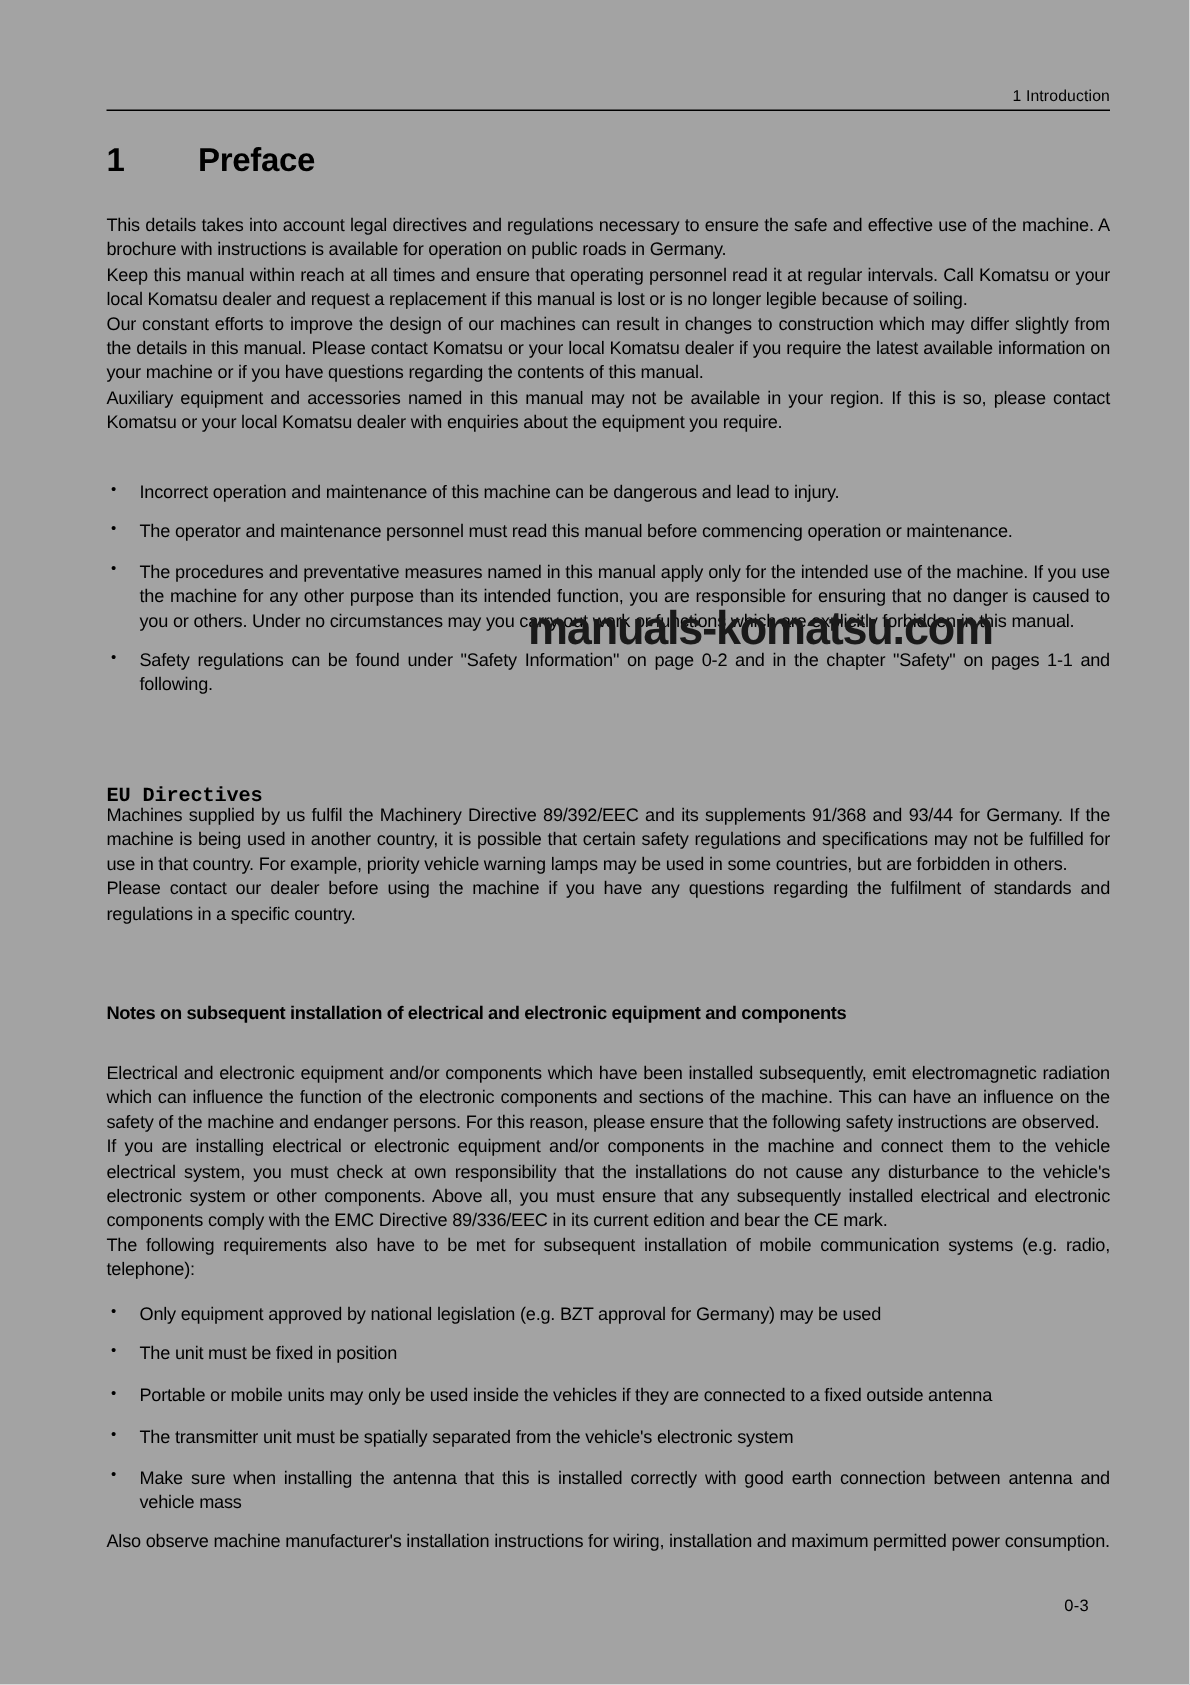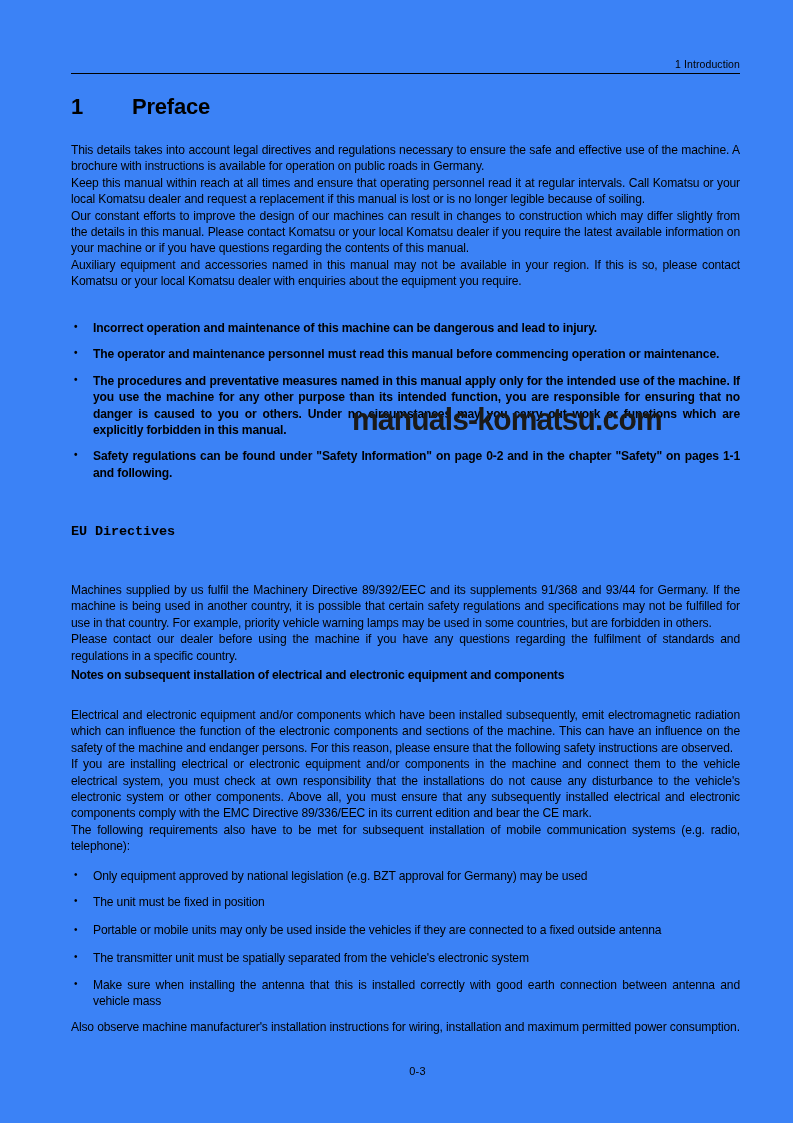--- a/index.html
+++ b/index.html
@@ -8,21 +8,21 @@
     background: #ffffff;
   }
   body {
     font-family: "Liberation Sans", sans-serif;
     color: #000000;
   }
   .page {
     position: relative;
     width: 793px;
     height: 1123px;
-    background: #3b82f6;
+    background: #a3a3a3;
     overflow: hidden;
     box-sizing: border-box;
   }
 
   
   .header {
     position: absolute;
     left: 71px;
     top: 58px;
     width: 669px;
@@ -83,21 +83,21 @@
     text-align: justify;
   }
   ul.bullets > li:last-child { margin-bottom: 0; }
   ul.bullets > li::before {
     content: "\2022";
     position: absolute;
     left: 3px;
     top: -1px;
     font-size: 10px;
   }
-  ul.bullets.bold > li { font-weight: bold; }
+  ul.bullets.bold > li { font-weight: normal; }
   ul.bullets.loose > li { margin-bottom: 10px; }
   ul.bullets.plain > li { font-weight: normal; }
 
   
   .h2 {
     position: absolute;
     left: 71px;
     width: 669px;
     font-size: 13.5px;
     font-weight: bold;
@@ -123,24 +123,24 @@
     color: #1a1a1a;
     white-space: nowrap;
     transform: scaleY(1.05);
     transform-origin: left top;
     pointer-events: none;
   }
 
   
   .footer {
     position: absolute;
-    left: 83px;
+    left: 57px;
     top: 1065px;
     width: 669px;
-    text-align: center;
+    text-align: right;
     font-size: 11px;
     letter-spacing: 0.2px;
   }
 </style>
 </head>
 <body>
 
 <div class="page">
 
   <div class="header">1 Introduction</div>
@@ -160,21 +160,21 @@
   <div class="body-block" style="top:320px;">
     <ul class="bullets bold loose">
       <li>Incorrect operation and maintenance of this machine can be dangerous and lead to injury.</li>
       <li>The operator and maintenance personnel must read this manual before commencing operation or maintenance.</li>
       <li>The procedures and preventative measures named in this manual apply only for the intended use of the machine. If you use the machine for any other purpose than its intended function, you are responsible for ensuring that no danger is caused to you or others. Under no circumstances may you carry out work or functions which are explicitly forbidden in this manual.</li>
       <li>Safety regulations can be found under "Safety Information" on page 0-2 and in the chapter "Safety" on pages 1-1 and following.</li>
     </ul>
   </div>
 
   <div class="h2" style="top:524px;font-family:Liberation Mono, monospace;">EU Directives</div>
-  <div class="body-block" style="top:582px;">
+  <div class="body-block" style="top:535px;">
     <p>Machines supplied by us fulfil the Machinery Directive 89/392/EEC and its supplements 91/368 and 93/44 for Germany. If the machine is being used in another country, it is possible that certain safety regulations and specifications may not be fulfilled for use in that country. For example, priority vehicle warning lamps may be used in some countries, but are forbidden in others.</p>
     <p>Please contact our dealer before using the machine if you have any questions regarding the fulfilment of standards and regulations in a specific country.</p>
   </div>
 
   <div class="h3" style="top:668px;">Notes on subsequent installation of electrical and electronic equipment and components</div>
   <div class="body-block" style="top:688px;margin-top:19px;">
     <p>Electrical and electronic equipment and/or components which have been installed subsequently, emit electromagnetic radiation which can influence the function of the electronic components and sections of the machine. This can have an influence on the safety of the machine and endanger persons. For this reason, please ensure that the following safety instructions are observed.</p>
     <p>If you are installing electrical or electronic equipment and/or components in the machine and connect them to the vehicle electrical system, you must check at own responsibility that the installations do not cause any disturbance to the vehicle's electronic system or other components. Above all, you must ensure that any subsequently installed electrical and electronic components comply with the EMC Directive 89/336/EEC in its current edition and bear the CE mark.</p>
     <p>The following requirements also have to be met for subsequent installation of mobile communication systems (e.g. radio, telephone):</p>
   </div>

